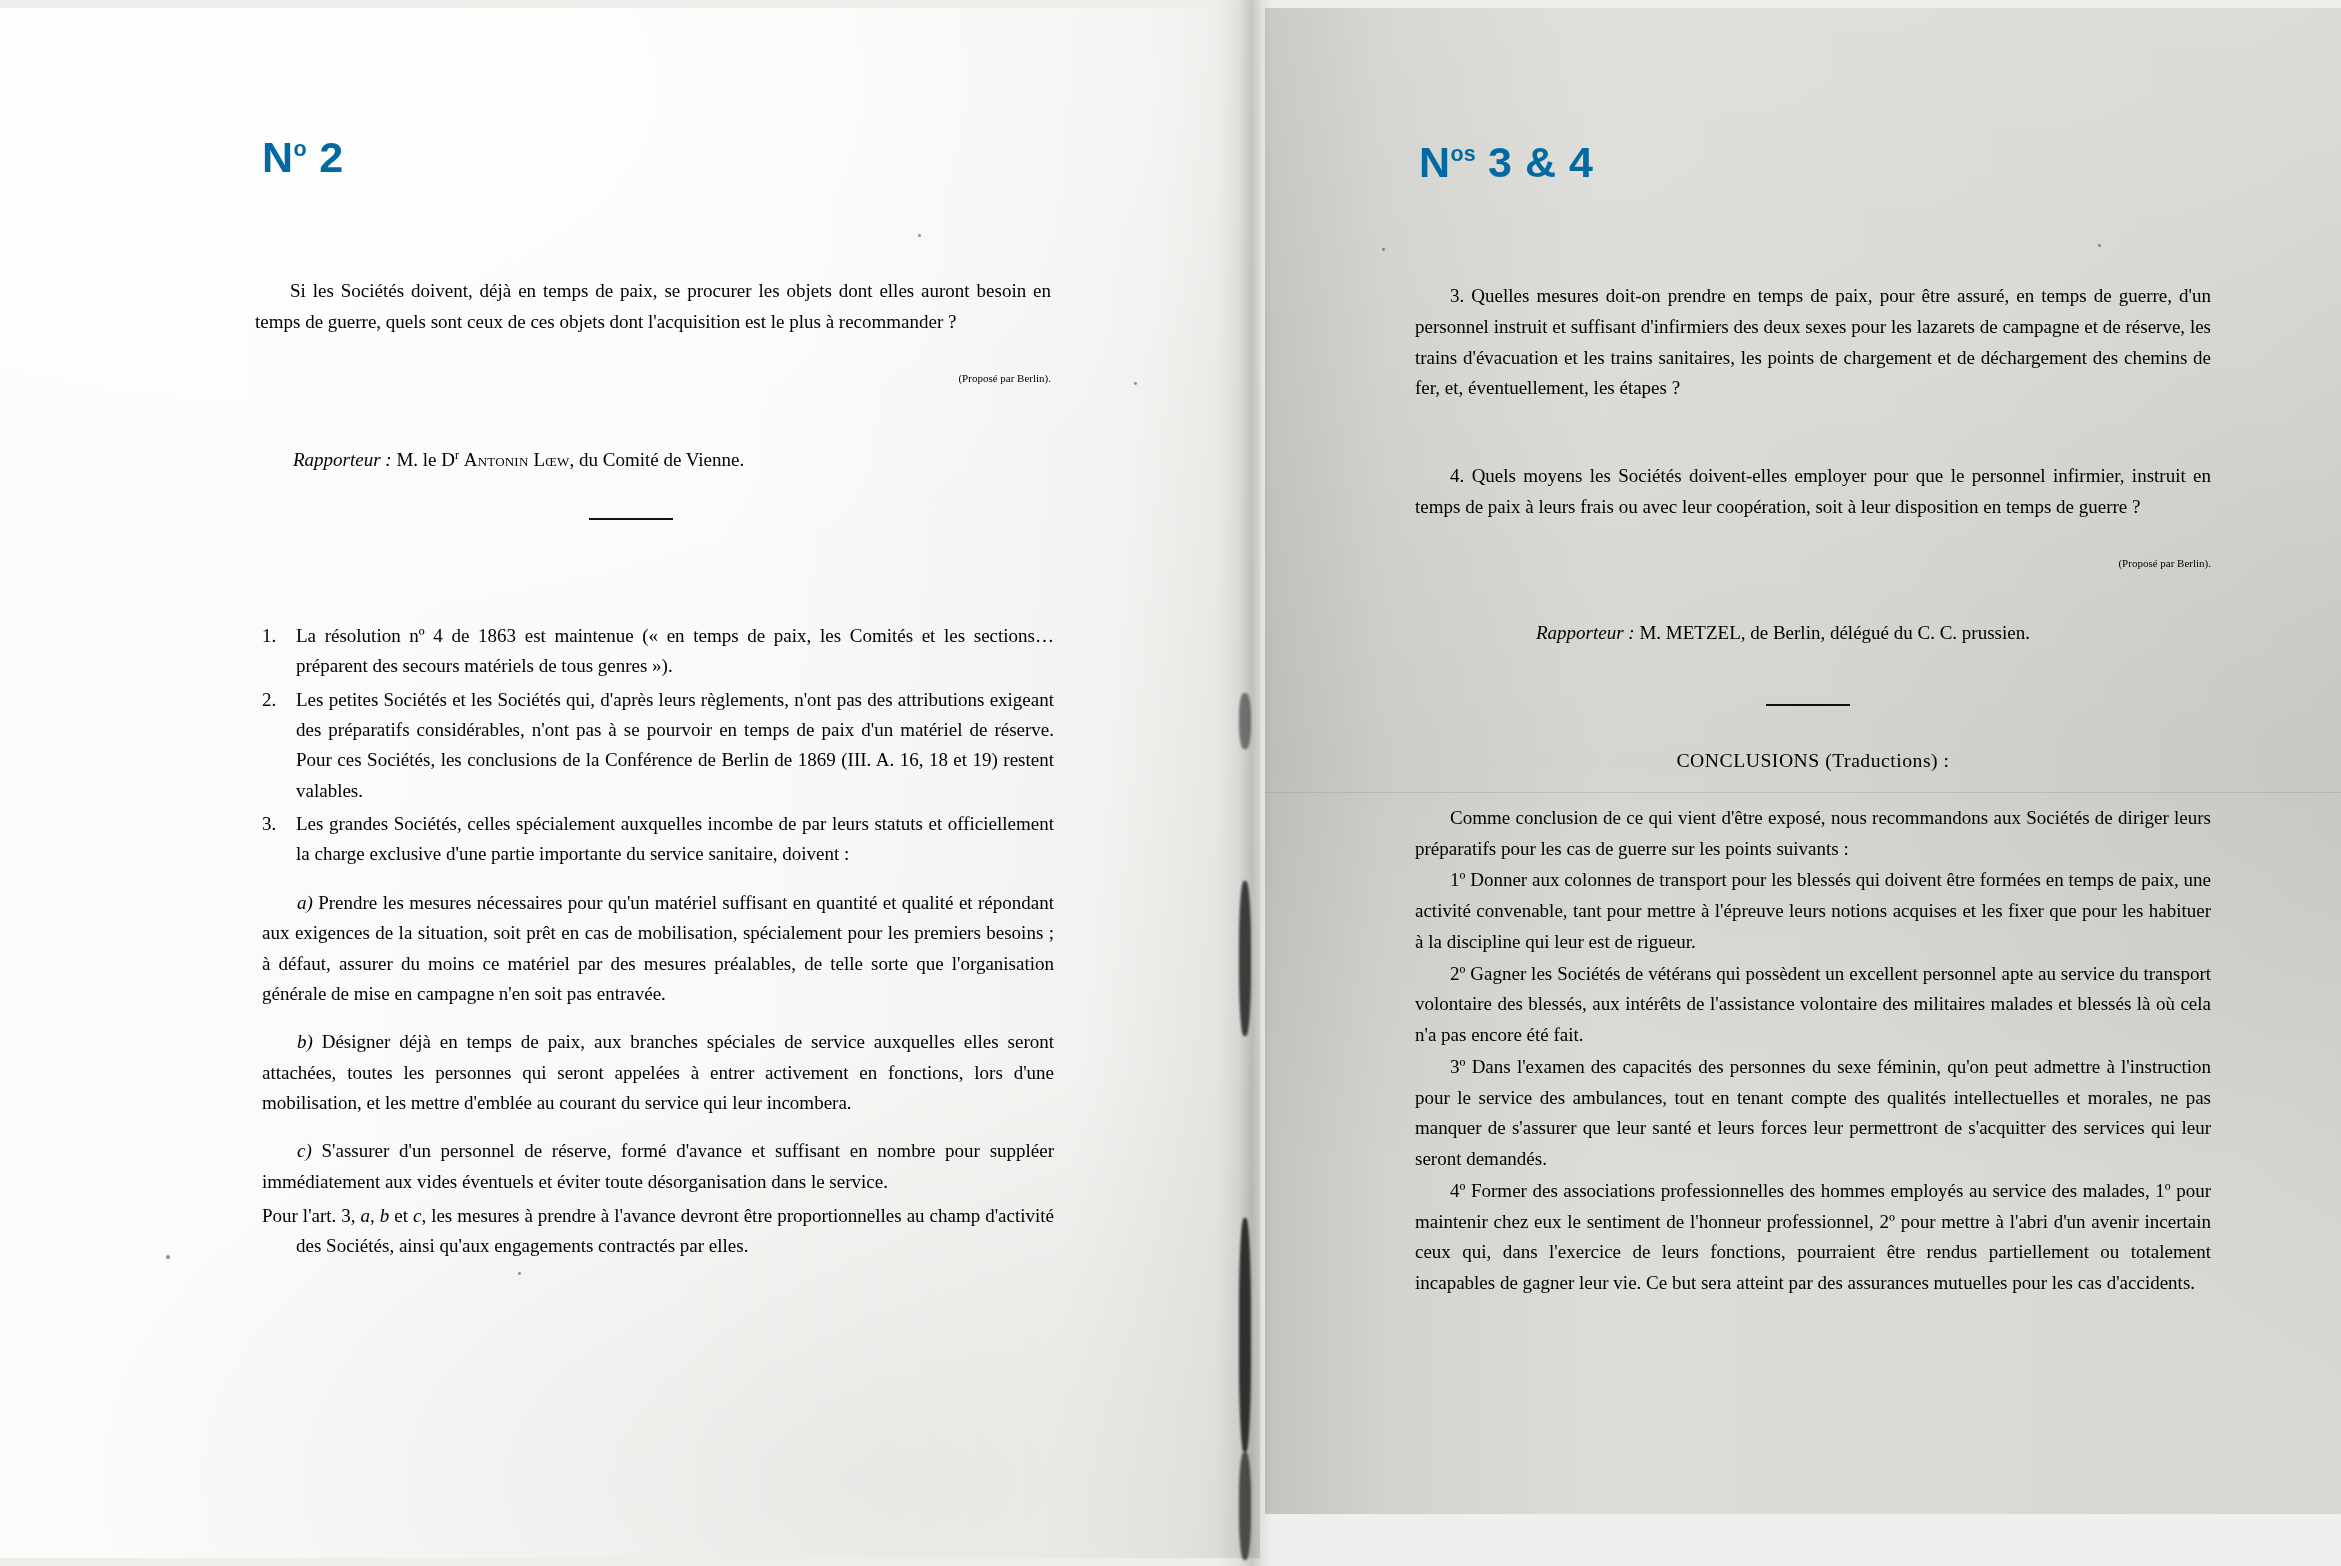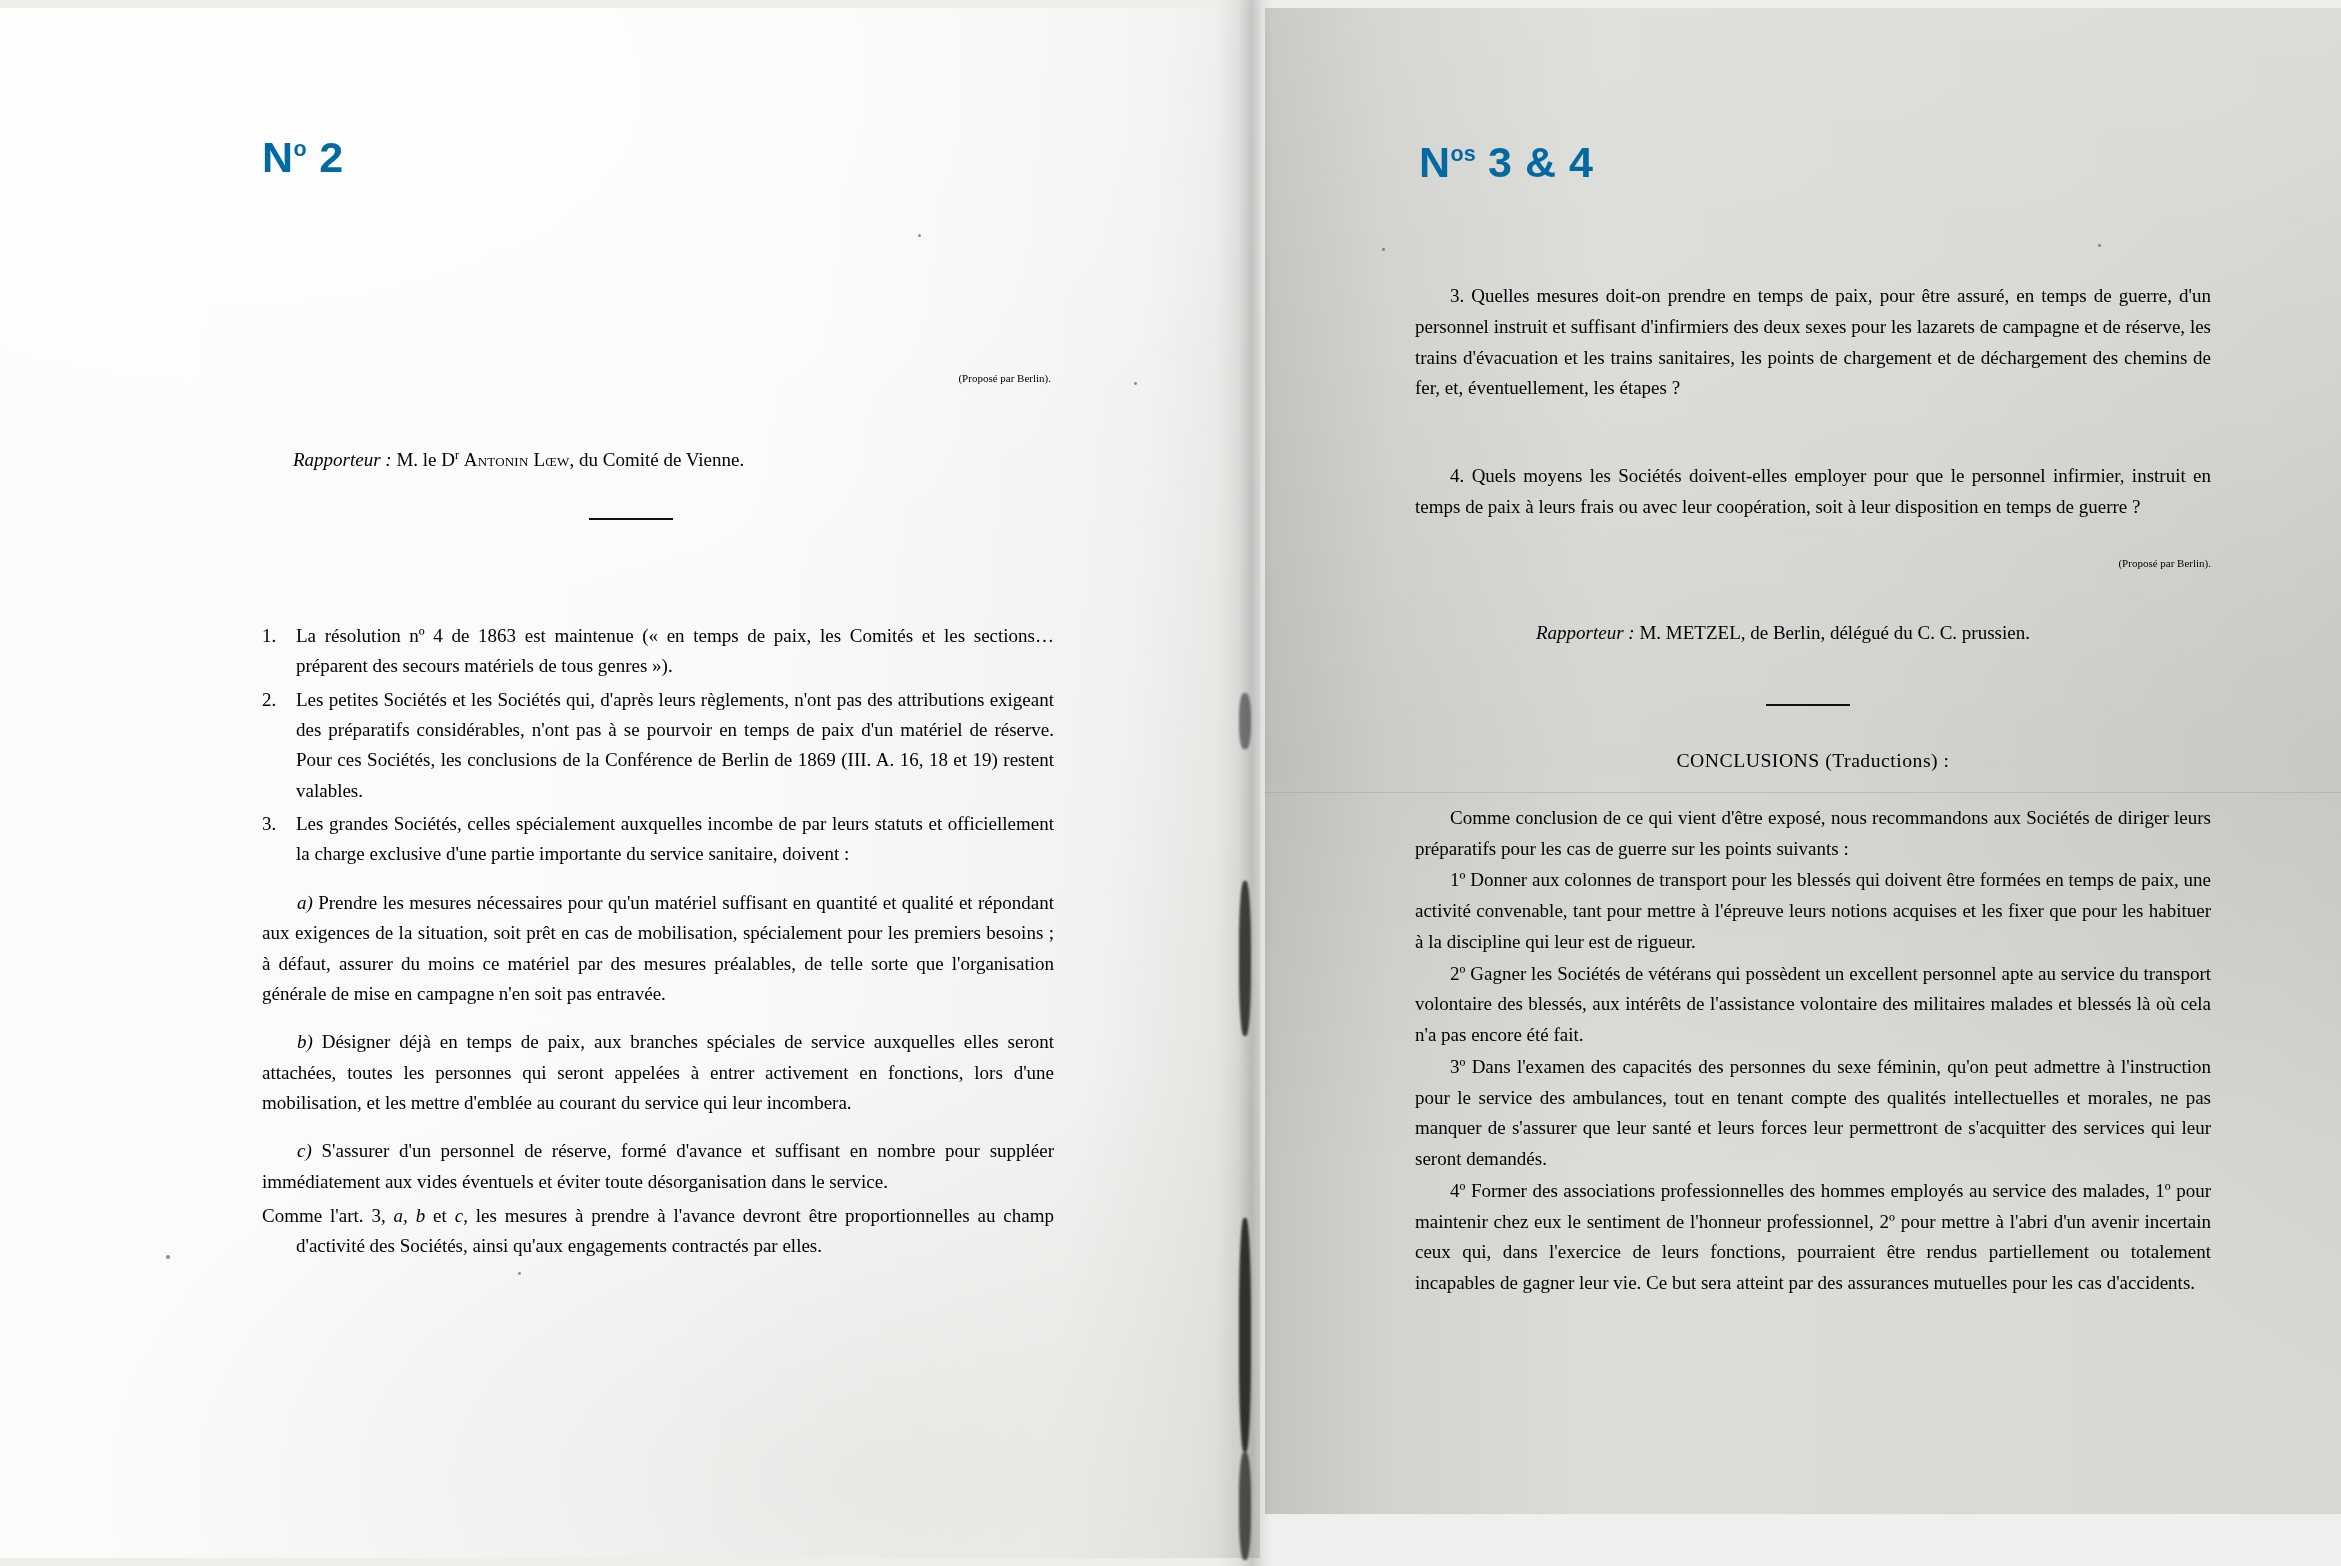--- a/index.html
+++ b/index.html
@@ -211,20 +211,21 @@
 
   <div class="speck" style="left:918px;top:234px;width:3.3px;height:3.3px;"></div>
   <div class="speck" style="left:1134px;top:382px;width:2.8px;height:2.8px;"></div>
   <div class="speck" style="left:166px;top:1255px;width:3.7px;height:3.7px;"></div>
   <div class="speck" style="left:518px;top:1272px;width:2.8px;height:2.8px;"></div>
   <div class="speck" style="left:1382px;top:248px;width:2.8px;height:2.8px;"></div>
   <div class="speck" style="left:2098px;top:244px;width:2.8px;height:2.8px;"></div>
 
   <div class="big-head head-left"><span>N</span><sup>o</sup> <span>2</span></div>
 
+  <div class="para indent" style="left:255px; top:276px; width:796px;">Si les Sociétés doivent, déjà en temps de paix, se procurer les objets dont elles auront besoin en temps de guerre, quels sont ceux de ces objets dont l'acquisition est le plus à recommander ?</div>
 
   <div class="para right small-note" style="left:255px; top:370px; width:796px;">(Proposé par Berlin).</div>
 
   <div class="para rapporteur" style="left:293px; top:445px; width:759px; text-align:left;"><i>Rapporteur :</i><span> M. le D</span><sup style="font-size:12px;vertical-align:7.5px">r</sup> <span class="smallcaps">Antonin Lœw</span><span>, du Comité de Vienne.</span></div>
 
   <div class="rule" style="left:589px; top:518px;"></div>
 
 
   <div class="numlist" style="left:262px; top:621px; width:792px;">
     <div class="li">
@@ -247,21 +248,21 @@
     <div class="sub-para">
       <i class="it">b)</i>
       <span>Désigner déjà en temps de paix, aux branches spéciales de service auxquelles elles seront attachées, toutes les personnes qui seront appelées à entrer activement en fonctions, lors d'une mobilisation, et les mettre d'emblée au courant du service qui leur incombera.</span>
     </div>
     <div class="sub-para">
       <i class="it">c)</i>
       <span>S'assurer d'un personnel de réserve, formé d'avance et suffisant en nombre pour suppléer immédiatement aux vides éventuels et éviter toute désorganisation dans le service.</span>
     </div>
 
     <div class="hang" style="margin-top:3.7px;">
-      <span>Comme l'art. 3, </span><i class="it">a</i><span>, </span><i class="it">b</i><span> et </span><i class="it">c</i><span>, les mesures à prendre à l'avance devront être proportionnelles au champ d'activité des Sociétés, ainsi qu'aux engagements contractés par elles.</span>
+      <span>Pour l'art. 3, </span><i class="it">a</i><span>, </span><i class="it">b</i><span> et </span><i class="it">c</i><span>, les mesures à prendre à l'avance devront être proportionnelles au champ d'activité des Sociétés, ainsi qu'aux engagements contractés par elles.</span>
     </div>
   </div>
 
   <div class="big-head head-right"><span>N</span><sup>os</sup> <span>3 &amp; 4</span></div>
 
   <div class="para indent" style="left:1415px; top:281px; width:796px;">3. Quelles mesures doit-on prendre en temps de paix, pour être assuré, en temps de guerre, d'un personnel instruit et suffisant d'infirmiers des deux sexes pour les lazarets de campagne et de réserve, les trains d'évacuation et les trains sanitaires, les points de chargement et de déchargement des chemins de fer, et, éventuellement, les étapes ?</div>
 
   <div class="para indent" style="left:1415px; top:461px; width:796px;">4. Quels moyens les Sociétés doivent-elles employer pour que le personnel infirmier, instruit en temps de paix à leurs frais ou avec leur coopération, soit à leur disposition en temps de guerre ?</div>
 
   <div class="para right small-note" style="left:1415px; top:555px; width:796px;">(Proposé par Berlin).</div>

